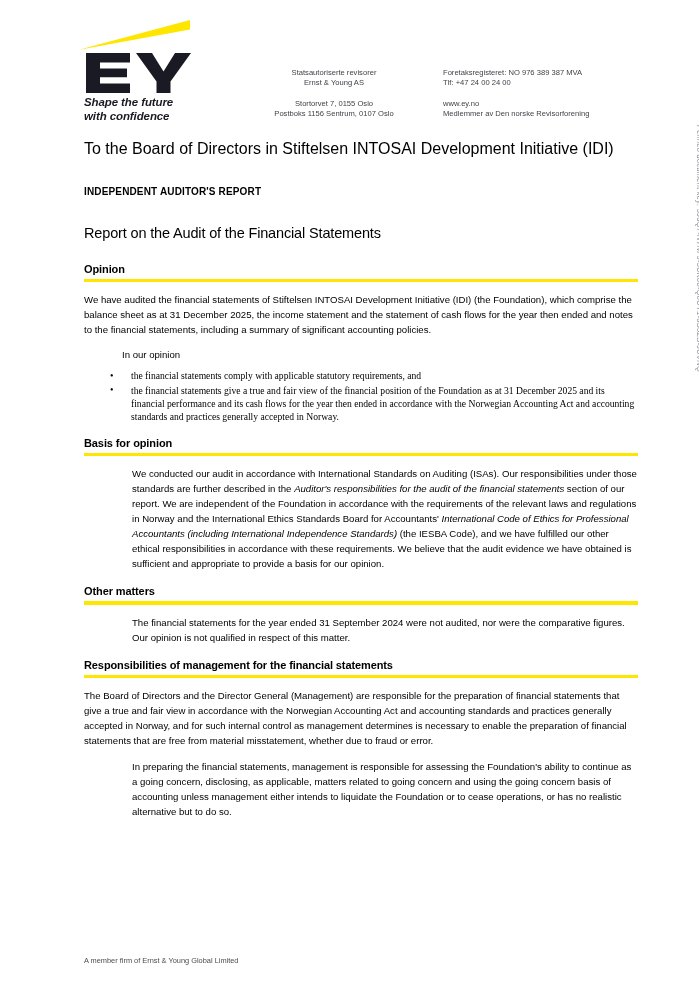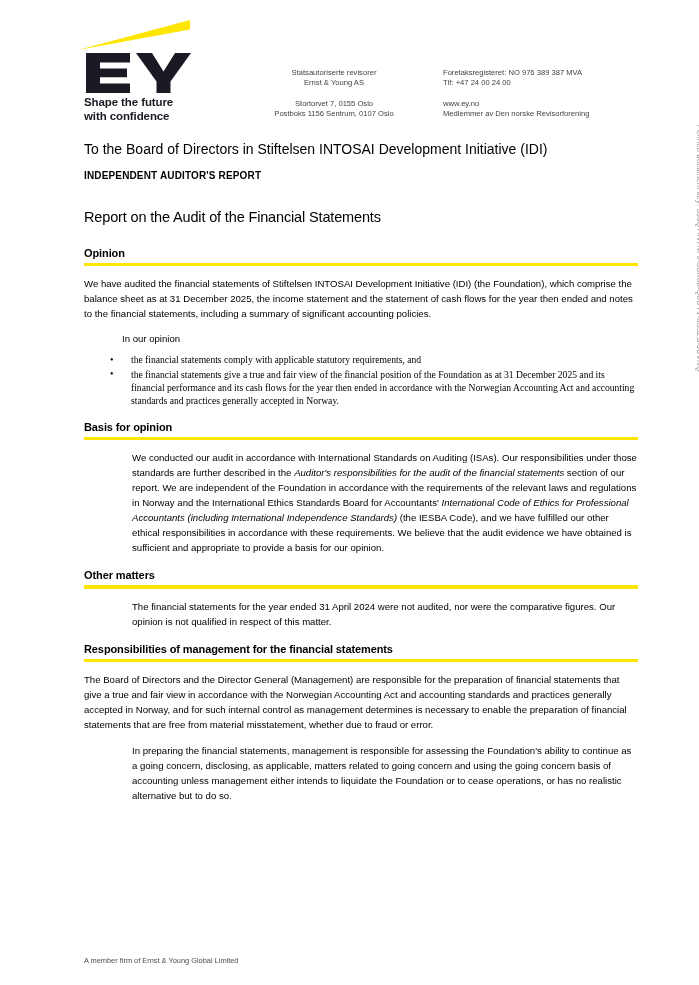--- a/index.html
+++ b/index.html
@@ -46,20 +46,21 @@
     display: block;
     margin-top: -3px;
   }
   .logo-tagline {
     margin-top: 3px;
     font-size: 11.5px;
     font-weight: bold;
     line-height: 13.5px;
     color: #1a1a24;
     letter-spacing: -0.1px;
+    font-style: italic;
   }
 
   .addr-col {
     position: absolute;
     font-size: 7.6px;
     line-height: 9.6px;
     color: #3f3f46;
   }
   .addr-col.mid { left: 234px; top: 48px; width: 200px; text-align: center; }
   .addr-col.right { left: 443px; top: 48px; width: 225px; }
@@ -69,23 +70,23 @@
 
   
   .content {
     position: absolute;
     left: 84px;
     top: 142px;
     width: 554px;
   }
 
   .addressee {
-    font-size: 14px;
+    font-size: 16px;
     line-height: 14px;
-    margin: 0 0 14px 0;
+    margin: 0 0 30px 0;
   }
 
   .report-kicker {
     font-size: 10px;
     font-weight: bold;
     letter-spacing: 0.15px;
     margin: 0 0 28px 0;
   }
 
   .report-title {
@@ -249,21 +250,21 @@
 
     <div class="section">
       <h2 class="section-head">Basis for opinion</h2>
       <div class="rule"></div>
       <p class="para"><span>We conducted our audit in accordance with International Standards on Auditing (ISAs). Our responsibilities under those standards are further described in the </span><em class="it">Auditor's responsibilities for the audit of the financial statements</em><span> section of our report. We are independent of the Foundation in accordance with the requirements of the relevant laws and regulations in Norway and the International Ethics Standards Board for Accountants' </span><em class="it">International Code of Ethics for Professional Accountants (including International Independence Standards)</em><span> (the IESBA Code), and we have fulfilled our other ethical responsibilities in accordance with these requirements. We believe that the audit evidence we have obtained is sufficient and appropriate to provide a basis for our opinion.</span></p>
     </div>
 
     <div class="section">
       <h2 class="section-head">Other matters</h2>
       <div class="rule"></div>
-      <p class="para">The financial statements for the year ended 31 April 2024 were not audited, nor were the comparative figures. Our opinion is not qualified in respect of this matter.</p>
+      <p class="para">The financial statements for the year ended 31 September 2024 were not audited, nor were the comparative figures. Our opinion is not qualified in respect of this matter.</p>
     </div>
 
     <div class="section">
       <h2 class="section-head">Responsibilities of management for the financial statements</h2>
       <div class="rule"></div>
       <p class="para">The Board of Directors and the Director General (Management) are responsible for the preparation of financial statements that give a true and fair view in accordance with the Norwegian Accounting Act and accounting standards and practices generally accepted in Norway, and for such internal control as management determines is necessary to enable the preparation of financial statements that are free from material misstatement, whether due to fraud or error.</p>
       <p class="para">In preparing the financial statements, management is responsible for assessing the Foundation's ability to continue as a going concern, disclosing, as applicable, matters related to going concern and using the going concern basis of accounting unless management either intends to liquidate the Foundation or to cease operations, or has no realistic alternative but to do so.</p>
     </div>
 
   </div>

